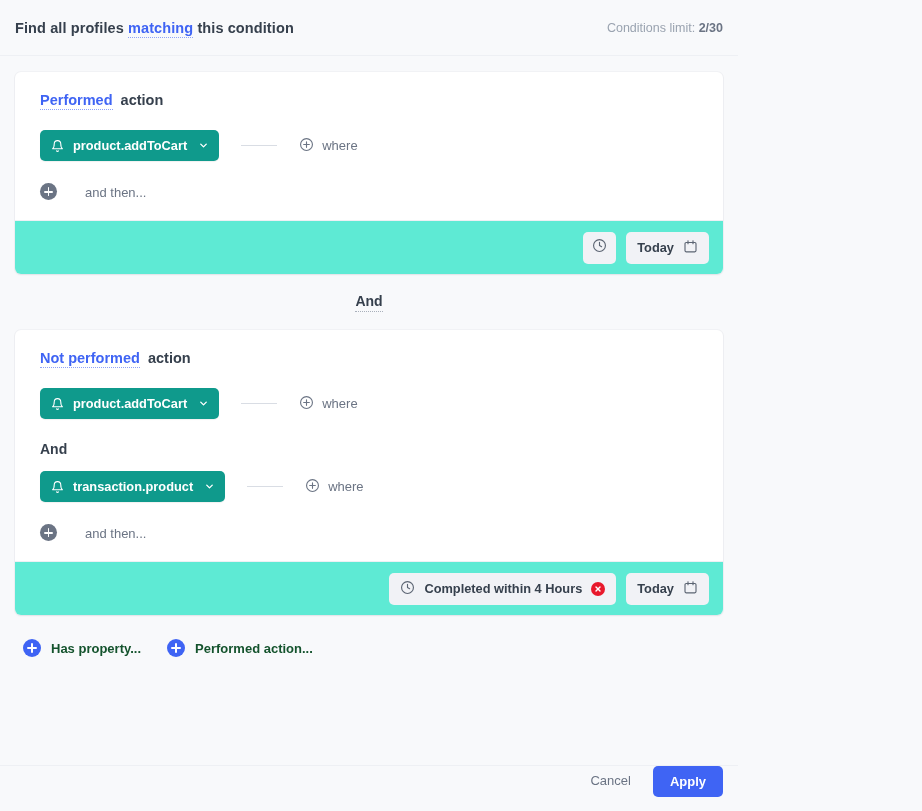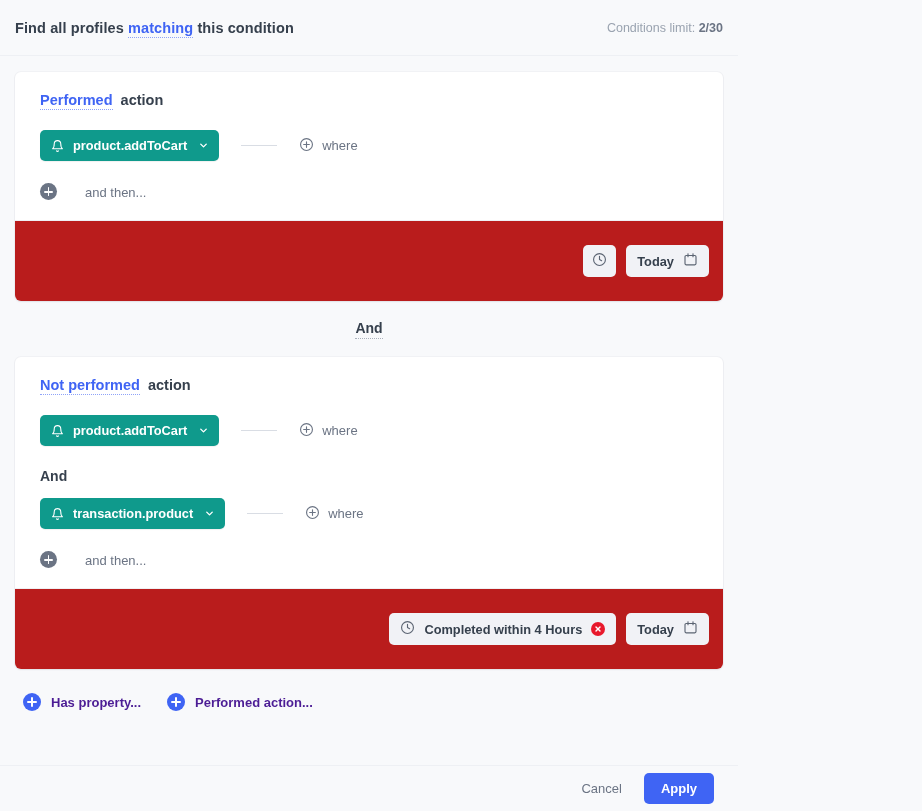--- a/index.html
+++ b/index.html
@@ -41,23 +41,23 @@
 
   
   .card {
     background: #ffffff;
     border-radius: 6px;
     box-shadow: 0 1px 2px rgba(26,34,51,.07), 0 0 0 1px rgba(26,34,51,.03);
     overflow: hidden;
   }
   .card-main { padding: 20px 25px 16px 25px; }
   .card-footer {
-    background: #b91c1c;
+    background: #5eead4;
     border-top: 1px solid #eef0f4;
-    padding: 24px 14px;
+    padding: 10px 14px;
     display: flex; align-items: center; justify-content: flex-end;
     gap: 10px;
     min-height: 54px;
   }
 
   .card-heading {
     font-size: 14.5px; font-weight: 700; color: #36404d;
     margin-bottom: 22px;
   }
   .card-heading .lbl { font-weight: 700; margin-left: 4px; margin-top: 7px; }
@@ -133,39 +133,39 @@
   }
   .and-sep span {
     font-size: 14px; font-weight: 700; color: #36404d;
     border-bottom: 1px dotted #a9b0bb; padding-bottom: 2px; cursor: pointer;
   }
 
   
   .add-links { display: flex; align-items: center; gap: 26px; padding: 24px 8px 0 8px; }
   .add-link {
     display: inline-flex; align-items: center; gap: 10px;
-    color: #4c1d95; font-size: 13px; font-weight: 700; cursor: pointer;
+    color: #14532d; font-size: 13px; font-weight: 700; cursor: pointer;
   }
   .blue-plus {
     width: 18px; height: 18px; border-radius: 50%;
     background: #3f64f4; position: relative; flex: 0 0 18px;
   }
   .blue-plus::before, .blue-plus::after {
     content:""; position:absolute; background:#fff; border-radius:1px;
   }
   .blue-plus::before { left: 4.2px; right: 4.2px; top: 8.2px; height: 1.7px; }
   .blue-plus::after  { top: 4.2px; bottom: 4.2px; left: 8.15px; width: 1.7px; }
 
   
   .bottombar {
     flex: 0 0 46px;
     border-top: 1px solid #eef0f4;
-    display: flex; align-items: center; justify-content: flex-end;
+    display: flex; align-items: flex-start; justify-content: flex-end;
     gap: 10px;
-    padding: 0 24px;
+    padding: 0 15px;
     background: #f8f9fb;
   }
   .btn-text {
     font-size: 13px; color: #6b7484; cursor: pointer;
     padding: 7px 12px; border-radius: 5px; font-weight: 400;
   }
   .btn-primary {
     font-size: 13px; font-weight: 700; color: #fff;
     background: #3f64f4; border-radius: 5px;
     padding: 8px 17px; cursor: pointer;

